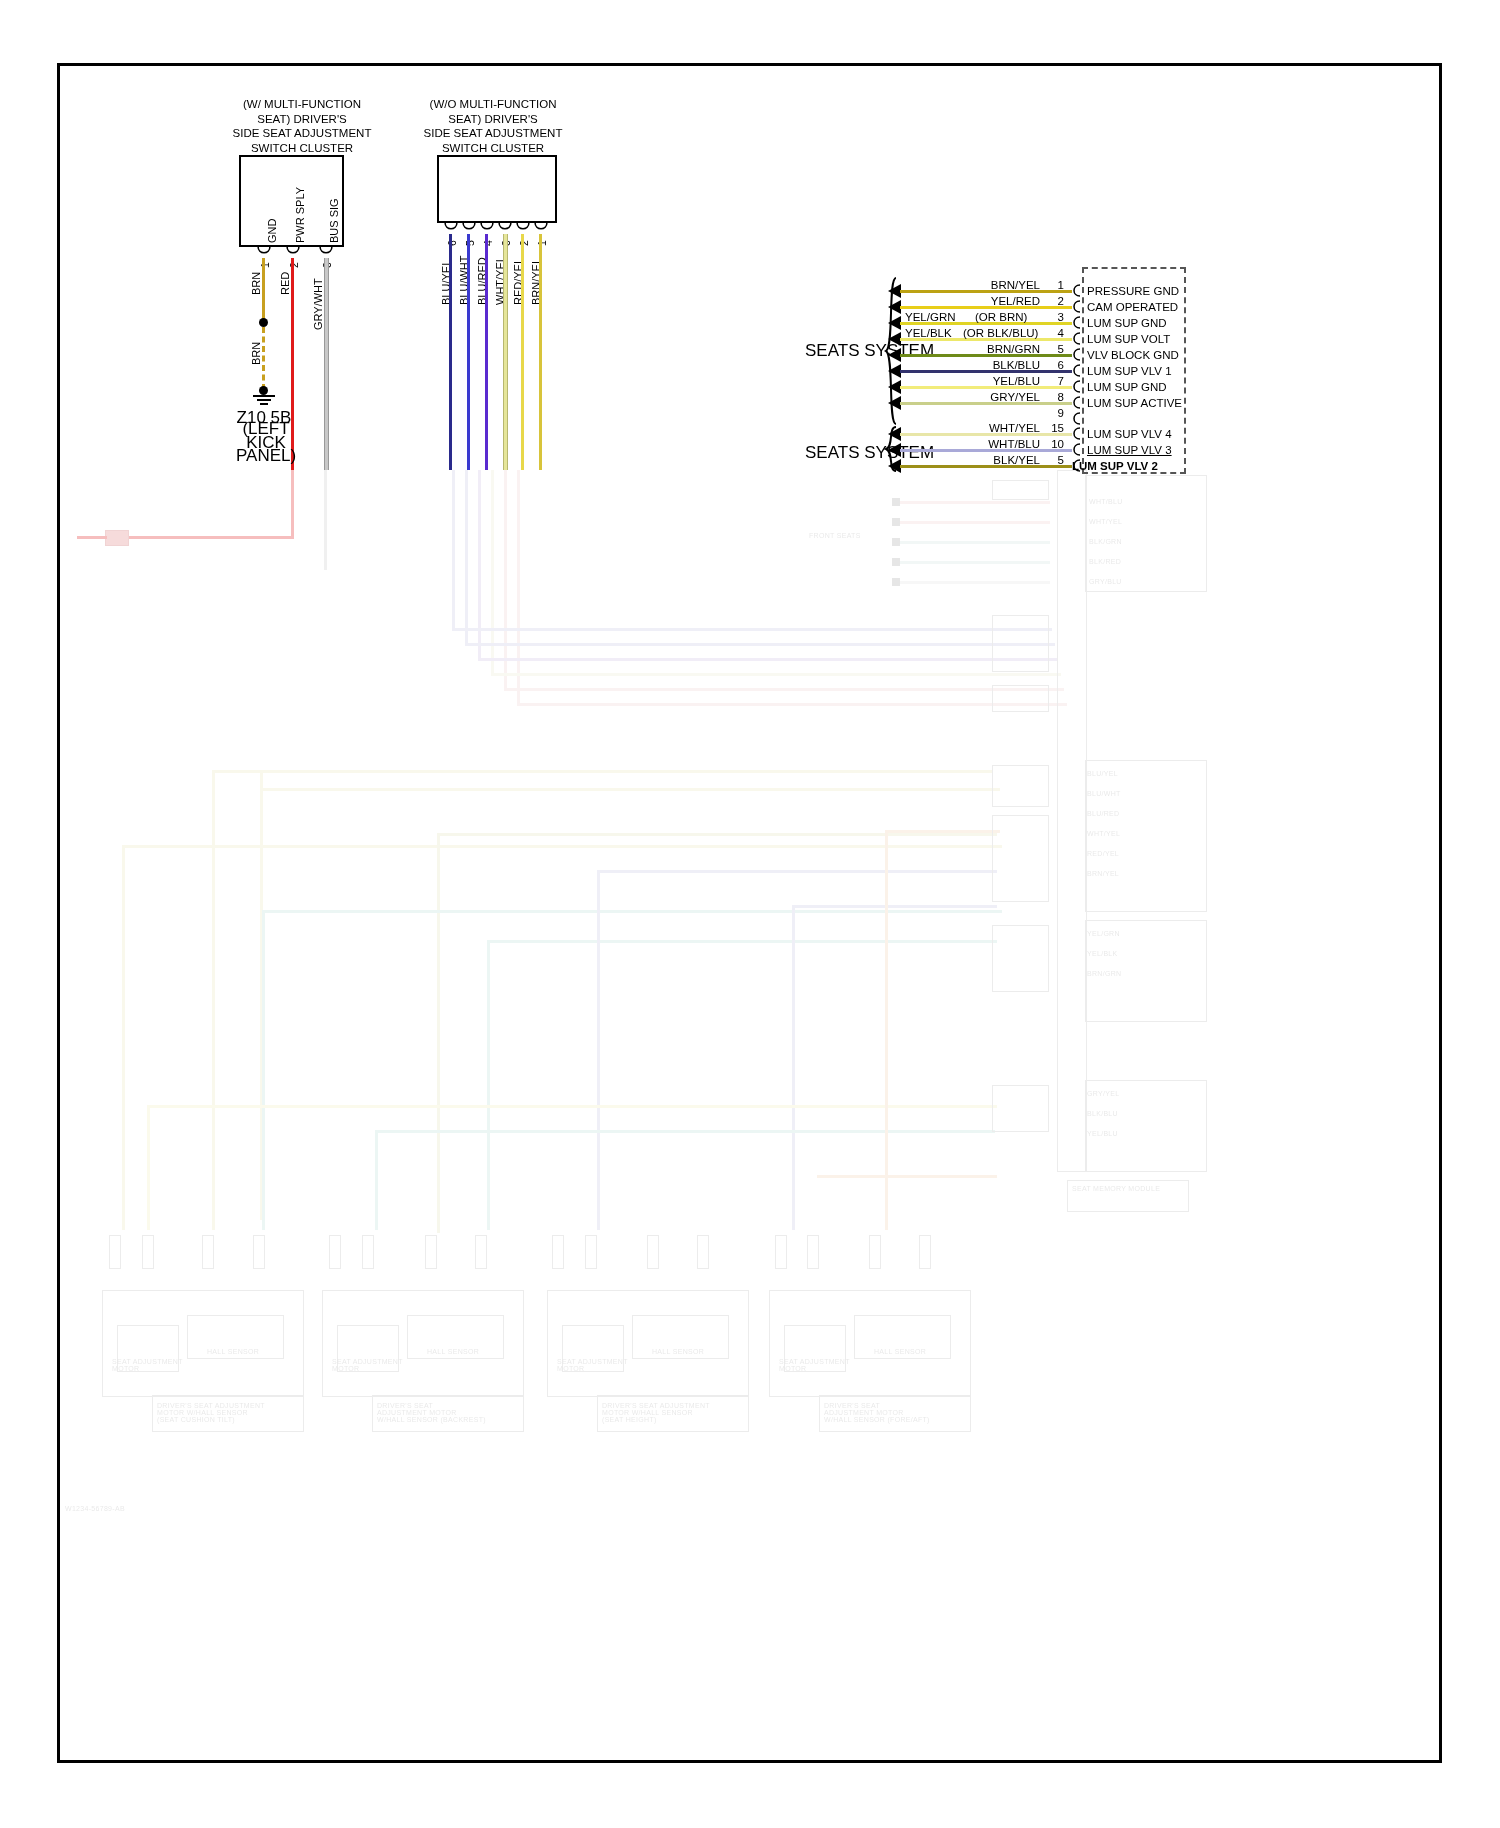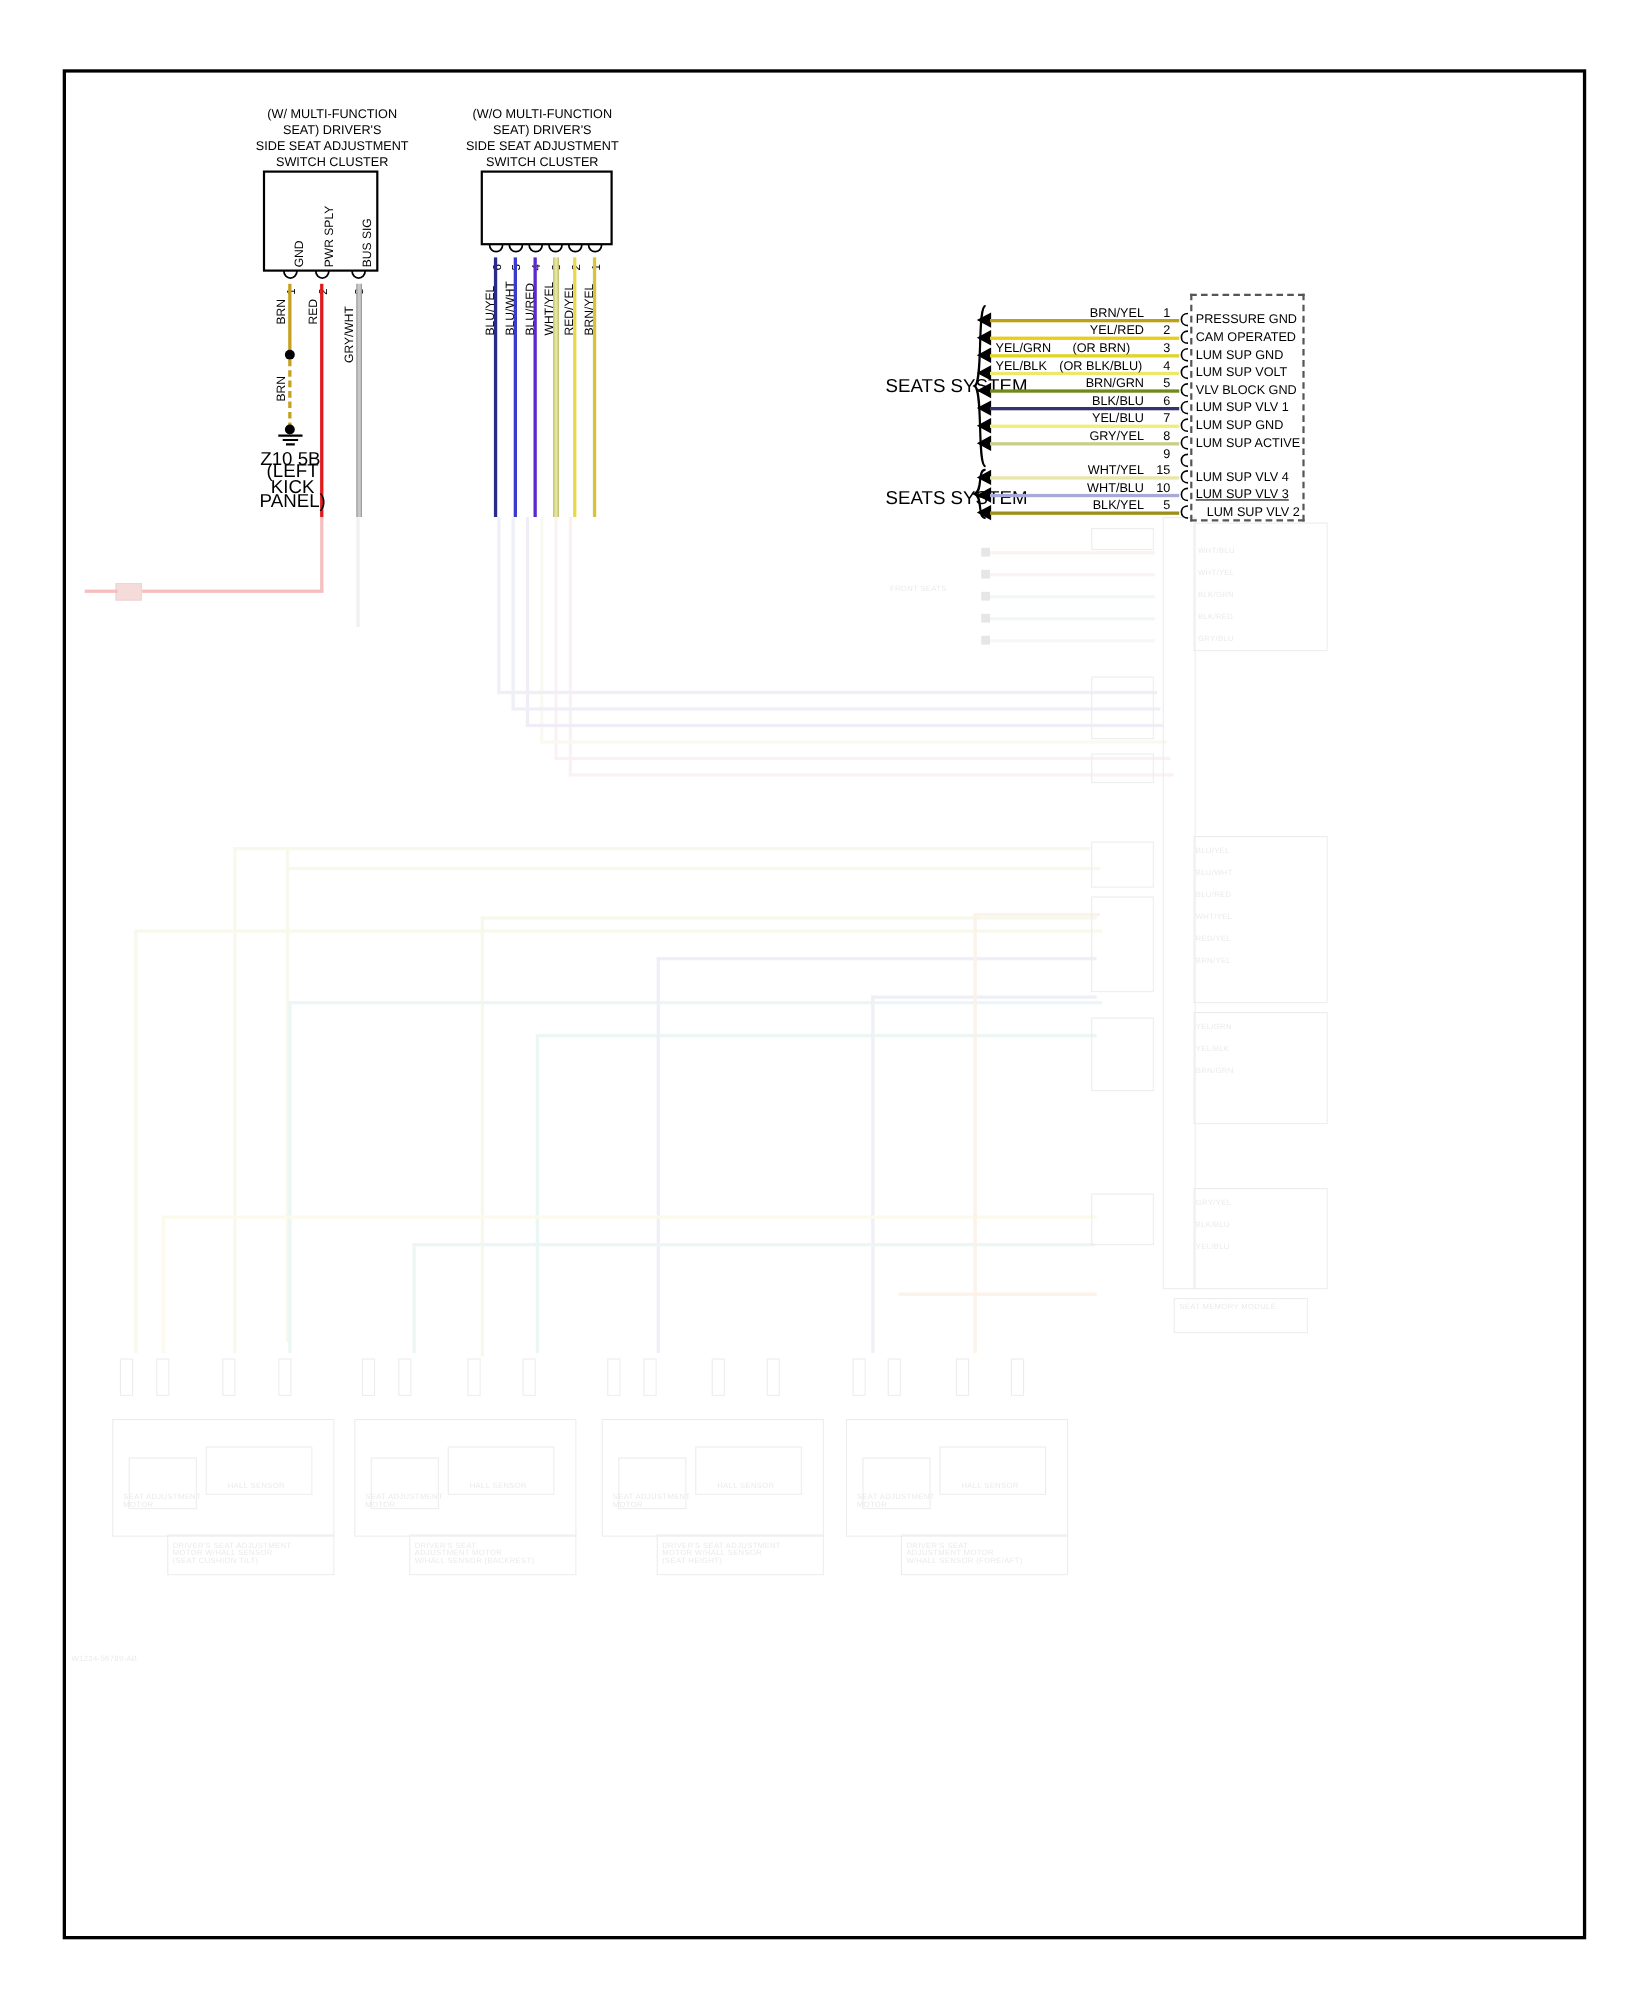--- a/index.html
+++ b/index.html
@@ -439,21 +439,21 @@
 
 <div class="arrow" style="left:888px;top:459px;"></div>
 <div class="wire wire-h" style="left:900px;top:465px;width:172px;background:#9C8F18;height:3px;"></div>
 <div class="wcolor" style="left:960px;top:454px;width:80px;">BLK/YEL</div>
 <div class="pin-num" style="left:1040px;top:454px;width:24px;">5</div>
 <div class="cup" style="position:absolute;left:1070px;top:458px;">
   <svg width="12" height="15">
       <path d="M10 2 C2 2, 2 13, 10 13" stroke="#000" stroke-width="1.5" fill="none"></path>
     </svg>
 </div>
-<div class="fn-name" style="left:1097px;top:460px;">LUM SUP VLV 2</div>
+<div class="fn-name" style="left:1072px;top:460px;font-weight:bold;">LUM SUP VLV 2</div>
 
 <div style="position:absolute;left:105px;top:470px;width:230px;height:100px;opacity:.28;">
   <div style="position:absolute;left:186px;top:0;width:3px;height:68px;background:#E01B1B;"></div>
   <div style="position:absolute;left:0px;top:66px;width:189px;height:3px;background:#E01B1B;"></div>
   <div style="position:absolute;left:0px;top:60px;width:22px;height:14px;background:#E08080;border:1px solid #c66;"></div>
   <div style="position:absolute;left:219px;top:0;width:3px;height:100px;background:#cccccc;"></div>
   <div style="position:absolute;left:-28px;top:66px;width:30px;height:3px;background:#E01B1B;"></div>
 </div>
 
 </body></html>

